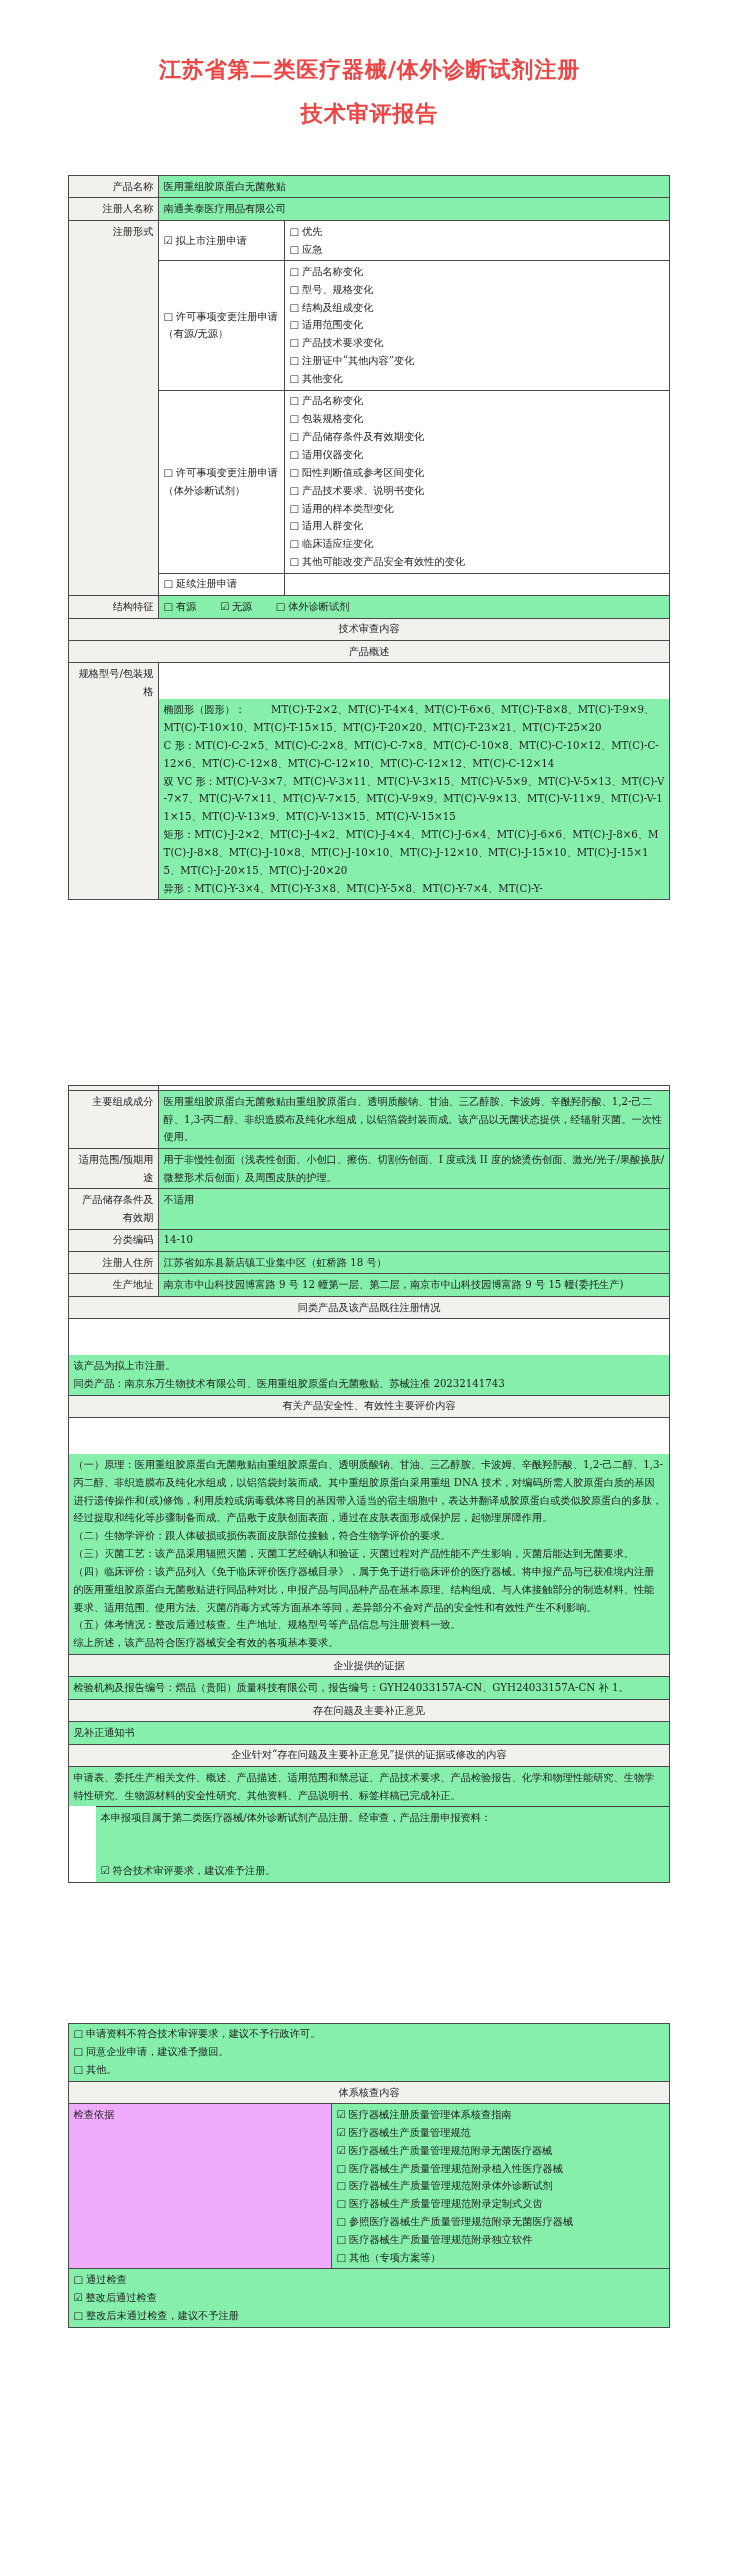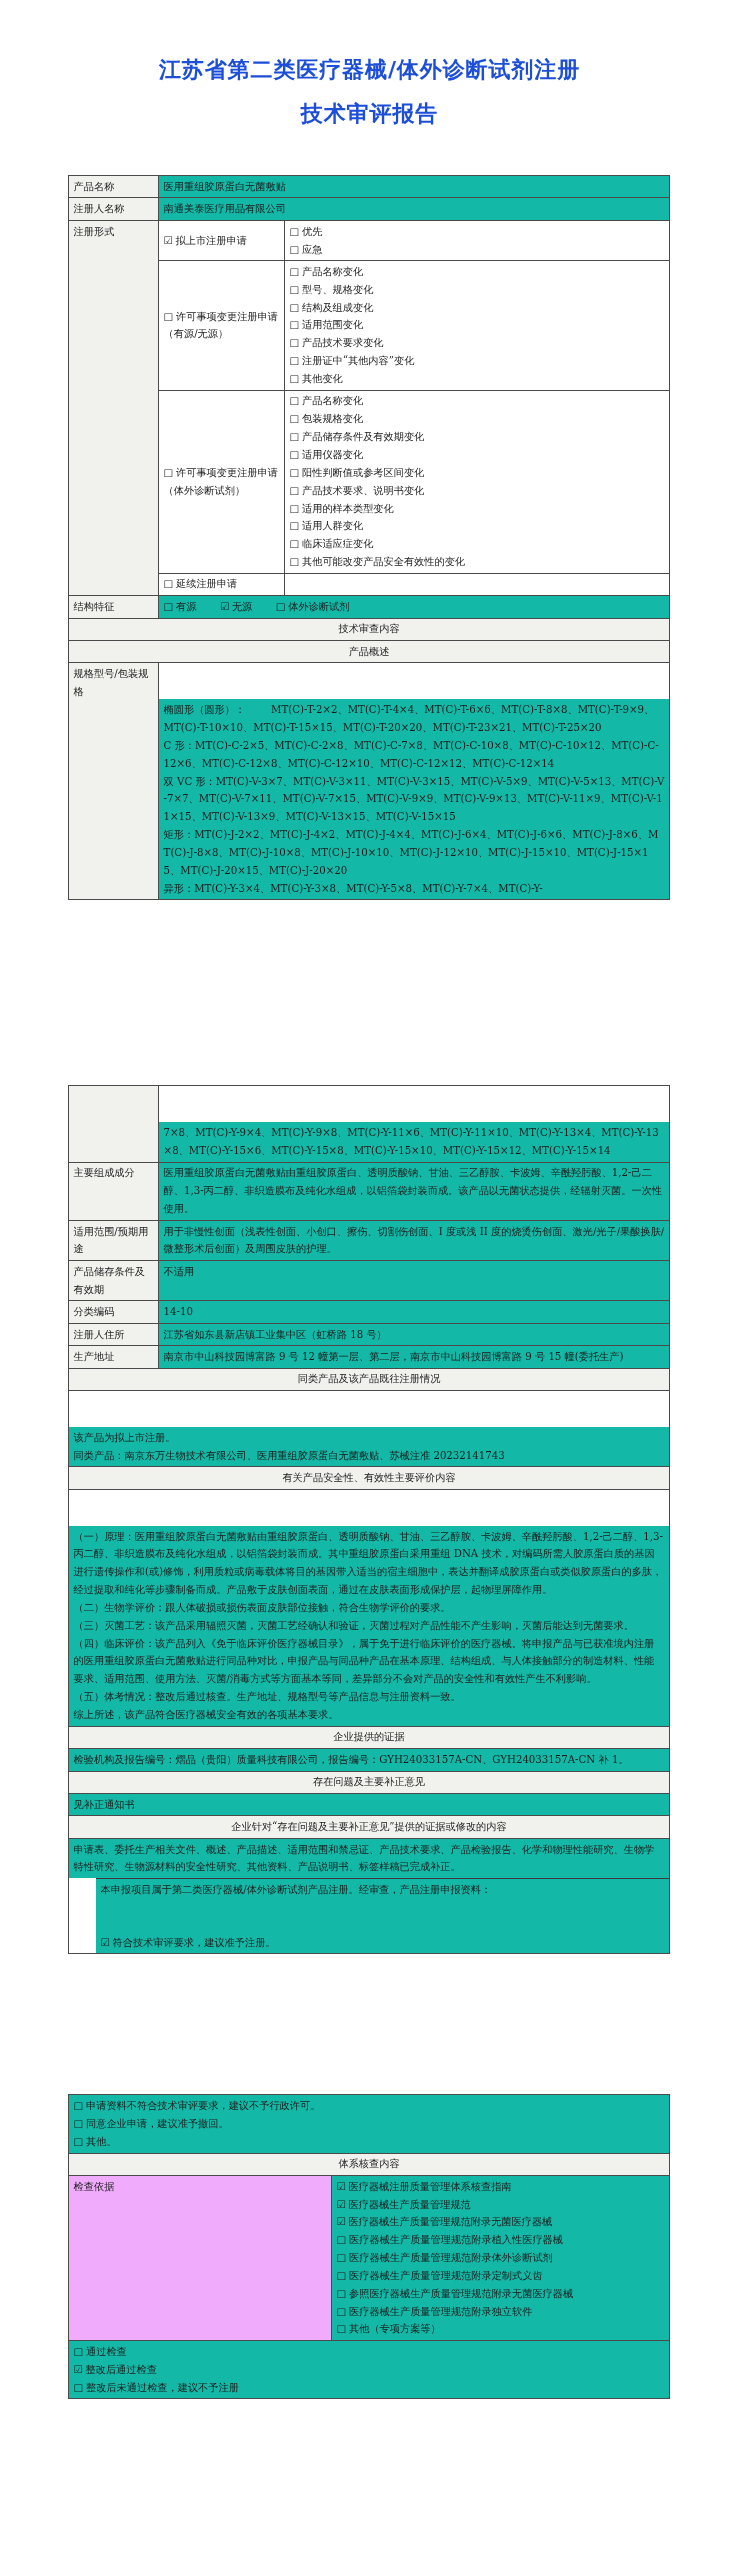--- a/index.html
+++ b/index.html
@@ -5,21 +5,21 @@
   html,body{margin:0;padding:0;background:#ffffff;}
   body{
     width:739px;
     font-family:"DejaVu Serif","Liberation Serif",serif;
     color:#1c1c1c;
     -webkit-font-smoothing:antialiased;
   }
   .doc{width:739px;padding-top:48px;padding-bottom:28px;}
   .title{
     text-align:center;
-    color:#1d4ed8;
+    color:#ef4444;
     font-family:"DejaVu Sans","Liberation Sans",sans-serif;
     font-weight:bold;
     font-size:22px;
     line-height:2.0;
     margin-bottom:39px;
     letter-spacing:0.9px;
   }
   .page{width:602px;margin:0 auto 0 68px;}
   .tbl{
     border:0.9px solid #4a4a4a;
@@ -27,30 +27,30 @@
     line-height:1.75;
     background:#fff;
   }
   .tbl + .gap1{height:185px;}
   .r{display:flex;border-top:0.9px solid #4a4a4a;align-items:stretch;}
   .r:first-child{border-top:none;}
   .c{padding:1.8px 4.6px;box-sizing:border-box;}
   .lab{
     flex:0 0 90px;
     background:#f1f1ee;
-    text-align:left;
+    text-align:right;
     border-right:0.9px solid #4a4a4a;
   }
   .lab3{
     flex:0 0 263px;
     background:#f0abfc;
     text-align:left;
     border-right:0.9px solid #4a4a4a;
   }
-  .val{flex:1 1 auto;background:#14b8a6;min-width:0;}
+  .val{flex:1 1 auto;background:#86efac;min-width:0;}
   .pre{white-space:pre-wrap;word-break:break-all;margin-top:36px;}
   .hdrc{
     flex:1 1 auto;
     background:#f1f1ee;
     text-align:center;
   }
   .sub{flex:1 1 auto;display:flex;flex-direction:column;min-width:0;}
   .sr{display:flex;border-top:0.9px solid #4a4a4a;flex:1 1 auto;}
   .sr:first-child{border-top:none;}
   .mid{
@@ -262,21 +262,20 @@
 
     </div>
     <div class="gap1"></div>
   </div>
 
   <div class="page">
     <div class="tbl">
 
       <div class="r">
         <div class="c lab"></div>
-        <div class="c val pre">7×8、MT(C)-Y-9×4、MT(C)-Y-9×8、MT(C)-Y-11×6、MT(C)-Y-11×10、MT(C)-Y-13×4、MT(C)-Y-13×8、MT(C)-Y-15×6、MT(C)-Y-15×8、MT(C)-Y-15×10、MT(C)-Y-15×12、MT(C)-Y-15×14</div>
       </div>
 
       <div class="r">
         <div class="c lab">主要组成成分</div>
         <div class="c val">医用重组胶原蛋白无菌敷贴由重组胶原蛋白、透明质酸钠、甘油、三乙醇胺、卡波姆、辛酰羟肟酸、1,2-己二醇、1,3-丙二醇、非织造膜布及纯化水组成，以铝箔袋封装而成。该产品以无菌状态提供，经辐射灭菌。一次性使用。</div>
       </div>
 
       <div class="r">
         <div class="c lab">适用范围/预期用途</div>
         <div class="c val">用于非慢性创面（浅表性创面、小创口、擦伤、切割伤创面、I 度或浅 II 度的烧烫伤创面、激光/光子/果酸换肤/微整形术后创面）及周围皮肤的护理。</div>

